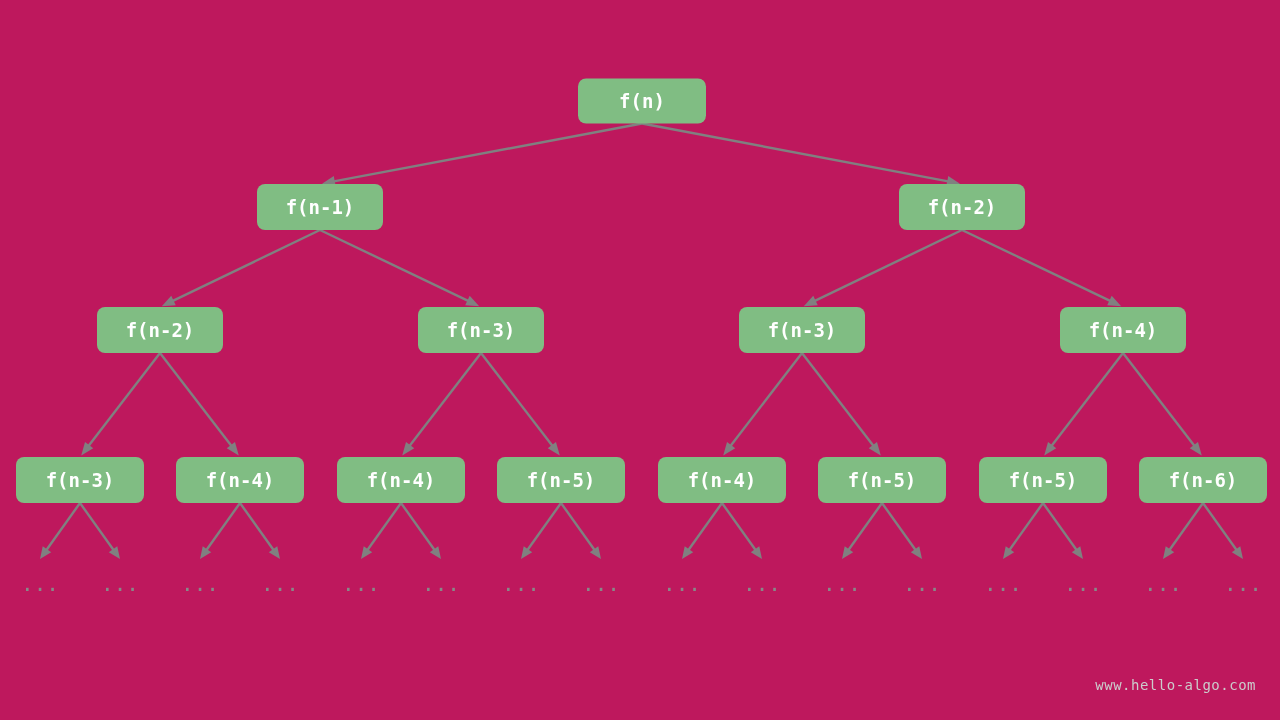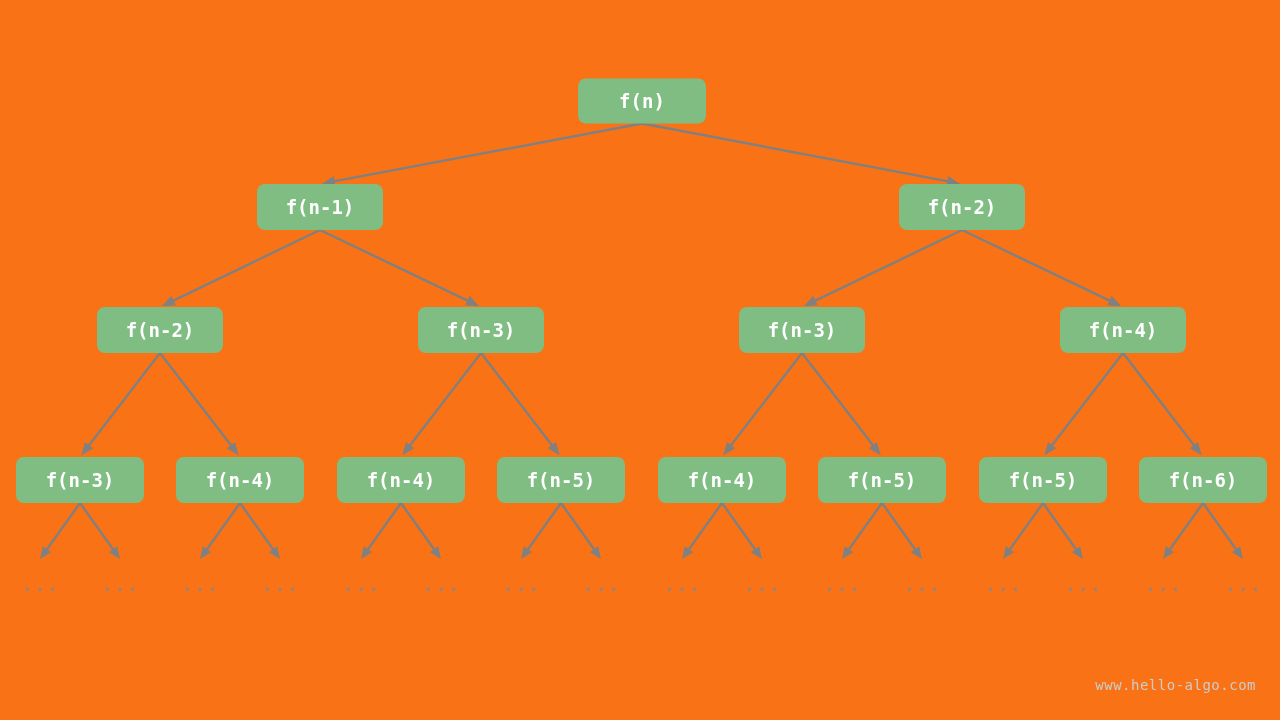--- a/index.html
+++ b/index.html
@@ -10,21 +10,21 @@
   body {
     width: 1280px;
     height: 720px;
     font-family: "DejaVu Sans Mono", monospace;
     overflow: hidden;
   }
   #diagram-root {
     position: relative;
     width: 1280px;
     height: 720px;
-    background: #f97316;
+    background: #be185d;
   }
   svg#tree-svg {
     position: absolute;
     top: 0;
     left: 0;
     width: 1280px;
     height: 720px;
     display: block;
   }
   .node-rect {

